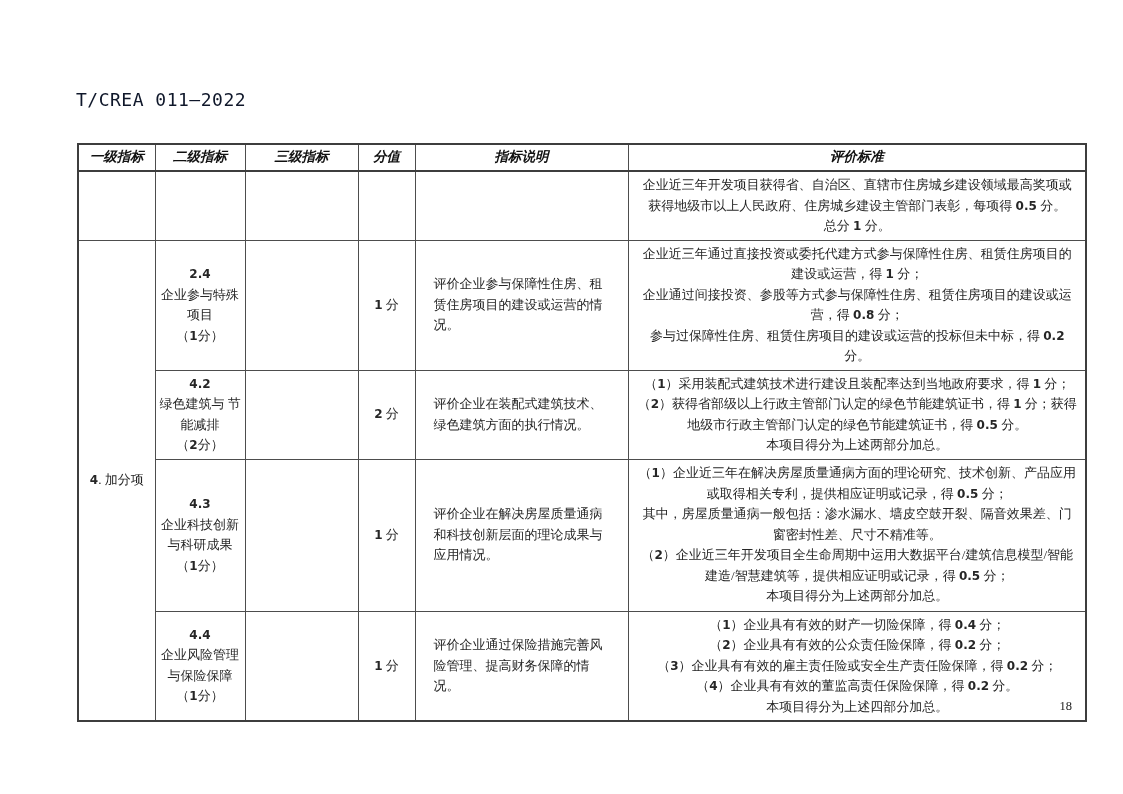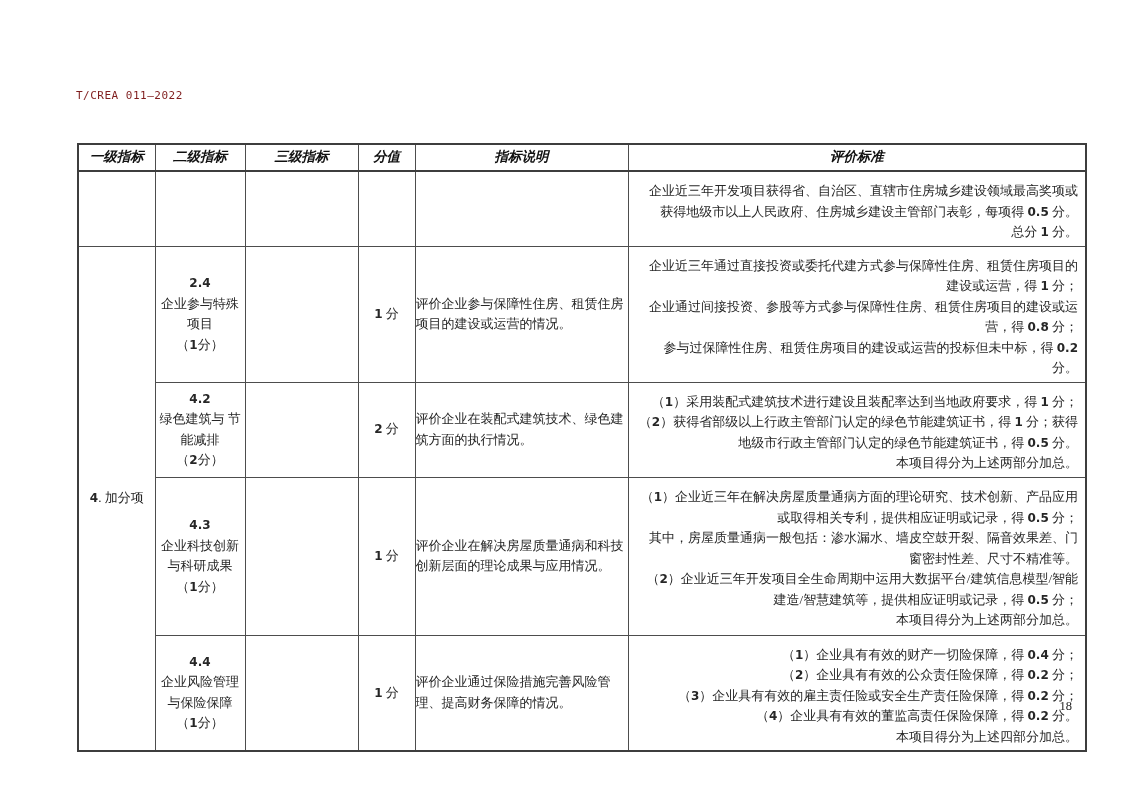--- a/index.html
+++ b/index.html
@@ -9,23 +9,23 @@
     background:#ffffff;
     margin:0 auto;
     overflow:hidden;
     font-family:"Liberation Serif","DejaVu Serif",serif;
     color:#262626;
   }
   .doc-code{
     position:absolute;
     left:76px;top:89px;
     font-family:"DejaVu Sans Mono","Liberation Mono",monospace;
-    font-size:11px;
+    font-size:18px;
     letter-spacing:0.5px;
-    color:#7f1d1d;
+    color:#0f172a;
   }
   table.indicator-table{
     position:absolute;
     left:77px;top:143px;
     width:1008px;
     border-collapse:collapse;
     table-layout:fixed;
     border:2px solid #3d3d3d;
   }
   .indicator-table th,
@@ -53,26 +53,26 @@
   col.c4{width:57px;}
   col.c5{width:213px;}
   col.c6{width:458px;}
   tr.r0 td{height:58px;}
   tr.r1 td{height:110px;margin-top:48px;}
   tr.r2 td{height:81px;}
   tr.r3 td{height:145px;}
   tr.r4 td{height:101px;}
   td.center{text-align:center;}
   td.criteria{
-    padding:9px 7px 3px 8px;
+    padding:3px 7px 3px 8px;
     white-space:pre-line;
-    text-align:right;
+    text-align:center;
   }
   td.desc{
-    padding:3px 0;
+    padding:3px 18px;
     text-align:left;
   }
   .autobold b{
     font-family:"DejaVu Sans","Liberation Sans",sans-serif;
     font-size:12px;
     font-weight:700;
   }
   .page-number{
     position:absolute;
     right:51px;top:699px;

